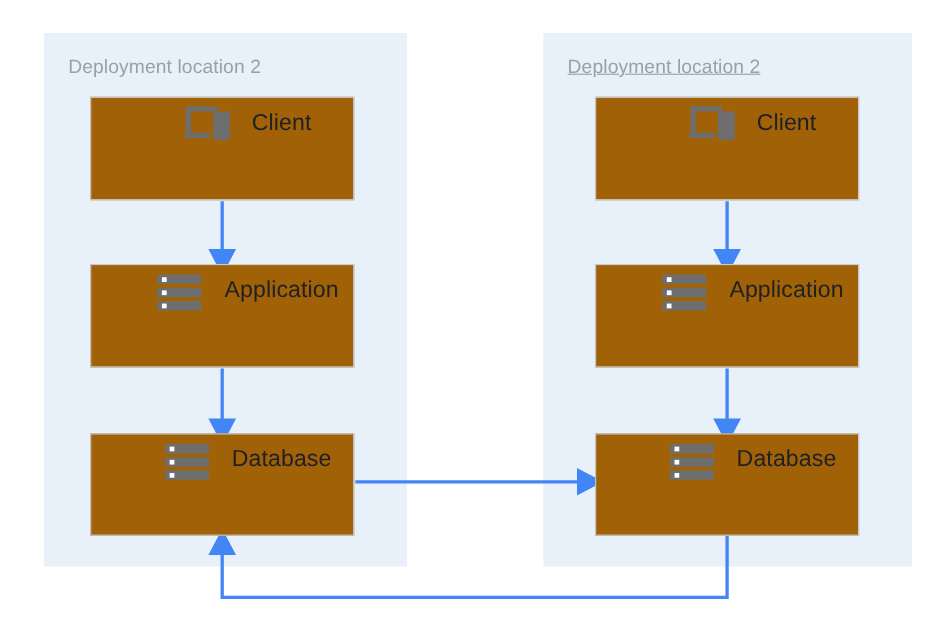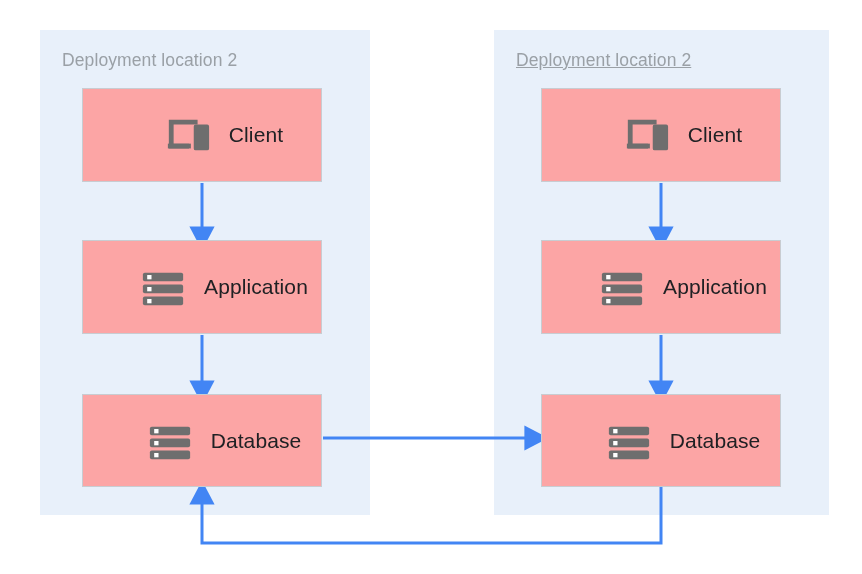--- a/index.html
+++ b/index.html
@@ -25,25 +25,25 @@
   .zone-label {
     position: absolute;
     color: #9aa0a6;
     font-size: 17.5px;
     line-height: 20px;
     letter-spacing: 0.1px;
     white-space: nowrap;
   }
   .node-box {
     position: absolute;
-    background: #fca5a5;
+    background: #a16207;
     border: 1px solid #c8ccd1;
     box-sizing: border-box;
     display: flex;
-    align-items: center;
+    align-items: flex-start;
     justify-content: center;
     padding-left: 44px;
   }
   .node-inner {
     display: flex;
     align-items: center;
     gap: 18px;
   }
   .node-icon {
     width: 46px;

